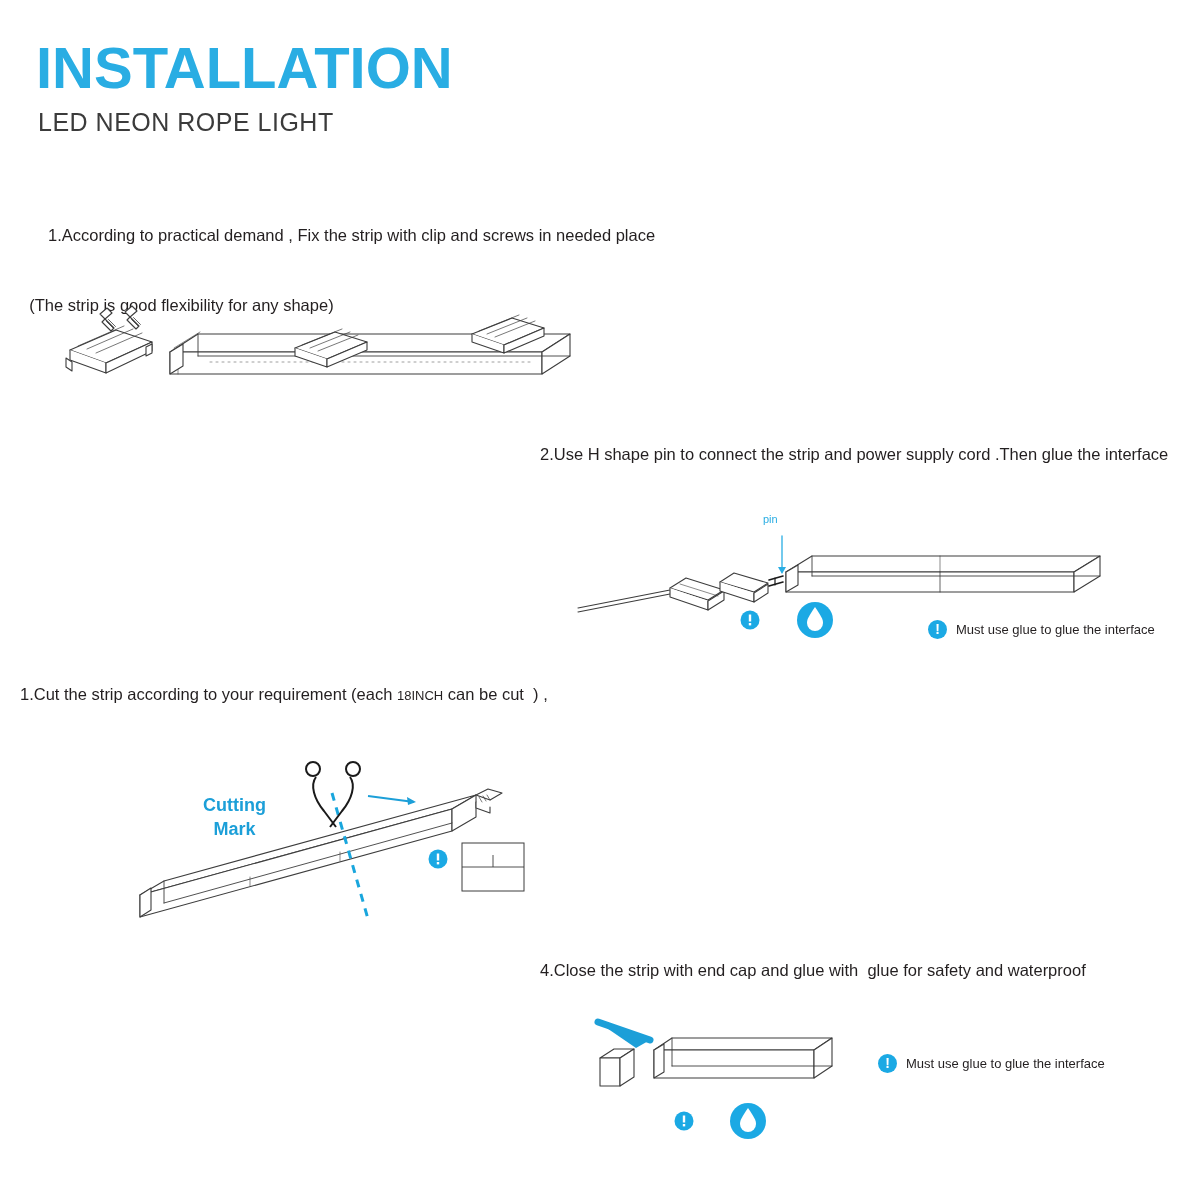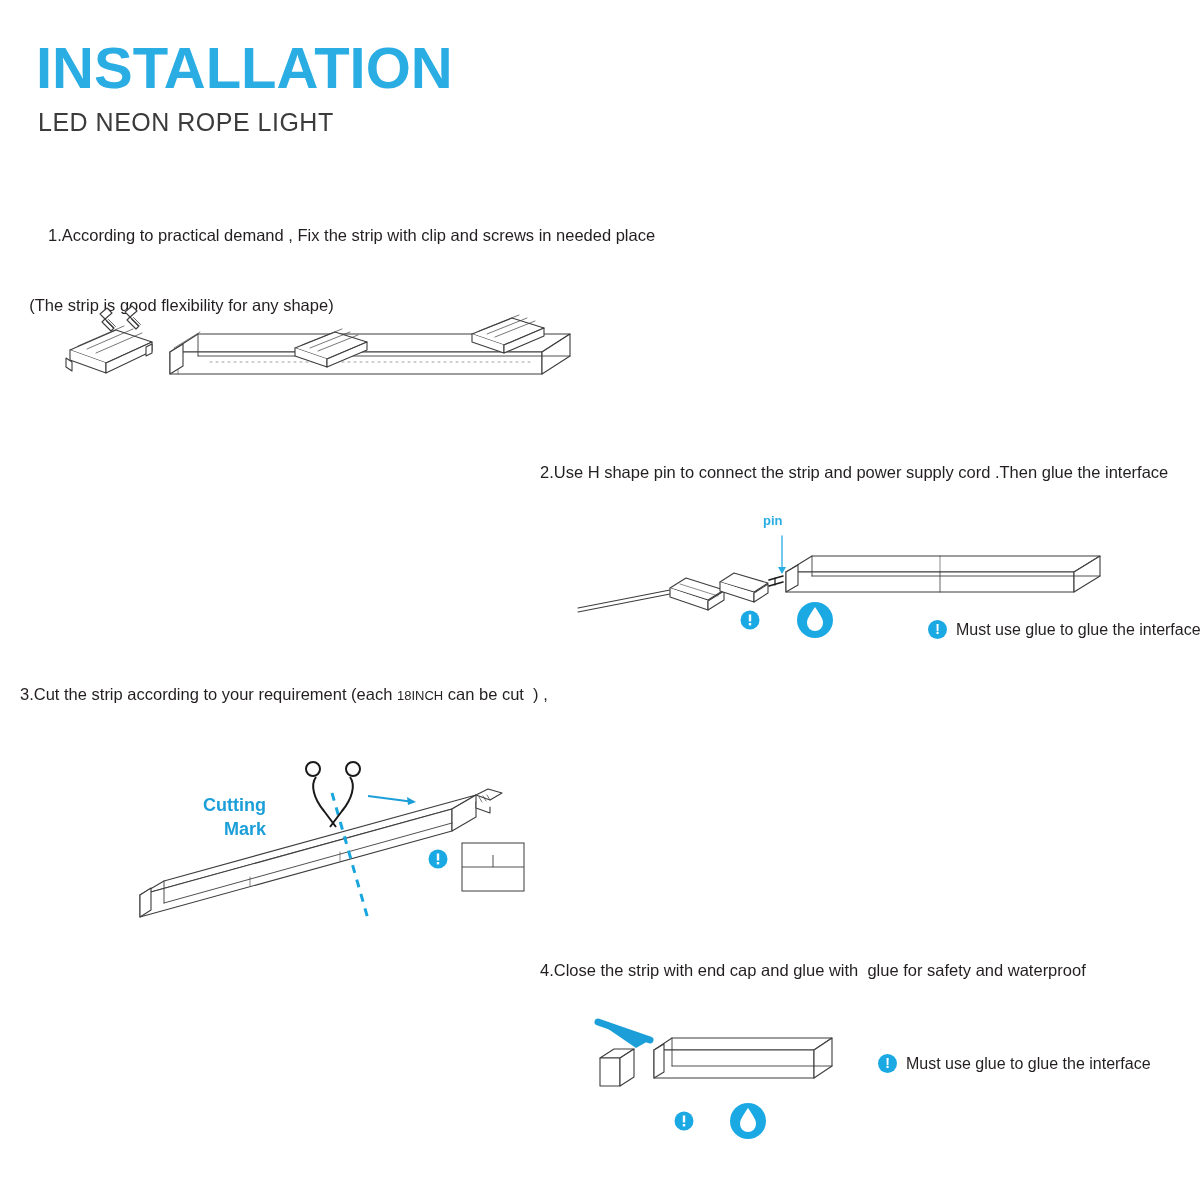--- a/index.html
+++ b/index.html
@@ -38,21 +38,21 @@
     font-size: 16.5px;
     color: #231f20;
     line-height: 1.55;
     white-space: pre;
   }
   .small-caps {
     font-size: 13px;
   }
 
   .note {
-    font-size: 16px;
+    font-size: 13px;
     color: #231f20;
     white-space: nowrap;
   }
 
   .badge {
     display: inline-block;
     width: 19px;
     height: 19px;
     border-radius: 50%;
     background: #1ba9e4;
@@ -60,30 +60,29 @@
     font-size: 14px;
     font-weight: bold;
     text-align: center;
     line-height: 19px;
     vertical-align: middle;
   }
 
   .note-row { display: flex; align-items: center; gap: 9px; }
 
   #pin-label {
-    font-size: 13px;
+    font-size: 11px;
     color: #29ade3;
-    font-weight: bold;
   }
   #cut-label {
     font-size: 18px;
     font-weight: bold;
     color: #1c9fd8;
     line-height: 1.35;
-    text-align: right;
+    text-align: center;
   }
 </style>
 </head>
 <body>
 
 <div class="abs" id="title">INSTALLATION</div>
 <div class="abs" id="subtitle">LED NEON ROPE LIGHT</div>
 
 <div class="abs step-text" style="left:20px; top:223px;margin-left:28px;">1.According to practical demand , Fix the strip with clip and screws in needed place</div>
 <div class="abs step-text" style="left:20px; top:245px;margin-top:48px;">  (The strip is good flexibility for any shape)</div>
@@ -130,21 +129,21 @@
 
     <g>
       <path d="M432 44 l40 -16 l32 10 l-40 17 z" fill="#ffffff"></path>
       <path d="M432 44 l0 8 l32 11 l0 -8" fill="#ffffff"></path>
       <path d="M464 55 l40 -17 l0 8 l-40 17 z" fill="#ffffff"></path>
       <path d="M439 41 l40 -16 M447 44 l40 -16 M455 47 l40 -16" stroke-width="0.7"></path>
     </g>
   </g>
 </svg>
 
-<div class="abs step-text" style="left:540px; top:460px;">2.Use H shape pin to connect the strip and power supply cord .Then glue the interface</div>
+<div class="abs step-text" style="left:540px; top:442px;">2.Use H shape pin to connect the strip and power supply cord .Then glue the interface</div>
 
 <div class="abs" id="pin-label" style="left:763px; top:513px;">pin</div>
 
 <svg class="abs" style="left:560px; top:500px;" width="620" height="145" viewBox="0 0 620 145">
   <g fill="none" stroke="#3d3d3d" stroke-width="1.1" stroke-linejoin="round" stroke-linecap="round">
 
     <path d="M18 108 l92 -18" stroke-width="1.2"></path>
     <path d="M18 112 l92 -18" stroke-width="1.2"></path>
 
     <path d="M110 88 l16 -10 l38 12 l-16 10 z" fill="#ffffff"></path>
@@ -184,21 +183,21 @@
     <rect x="188.8" y="114.5" width="2.4" height="7" fill="#ffffff"></rect>
     <rect x="188.8" y="123" width="2.4" height="2.4" fill="#ffffff"></rect>
   </g>
 </svg>
 
 <div class="abs note-row" style="left:928px; top:620px;">
   <span class="badge">!</span>
   <span class="note">Must use glue to glue the interface</span>
 </div>
 
-<div class="abs step-text" style="left:20px; top:682px;"><span>3.Cut the strip according to your requirement (each </span><span class="small-caps">18INCH</span><span> can be cut  ) ,</span></div>
+<div class="abs step-text" style="left:20px; top:682px;"><span>1.Cut the strip according to your requirement (each </span><span class="small-caps">18INCH</span><span> can be cut  ) ,</span></div>
 
 <div class="abs" id="cut-label" style="left:203px; top:793px;">
   <div>Cutting</div>
   <div>Mark</div>
 </div>
 
 <svg class="abs" style="left:110px; top:755px;" width="460" height="180" viewBox="0 0 460 180">
   <g fill="none" stroke="#3d3d3d" stroke-width="1.1" stroke-linejoin="round" stroke-linecap="round">
 
     <path d="M30 140 l24 -14 l312 -86 l-24 14 z" fill="#ffffff"></path>

